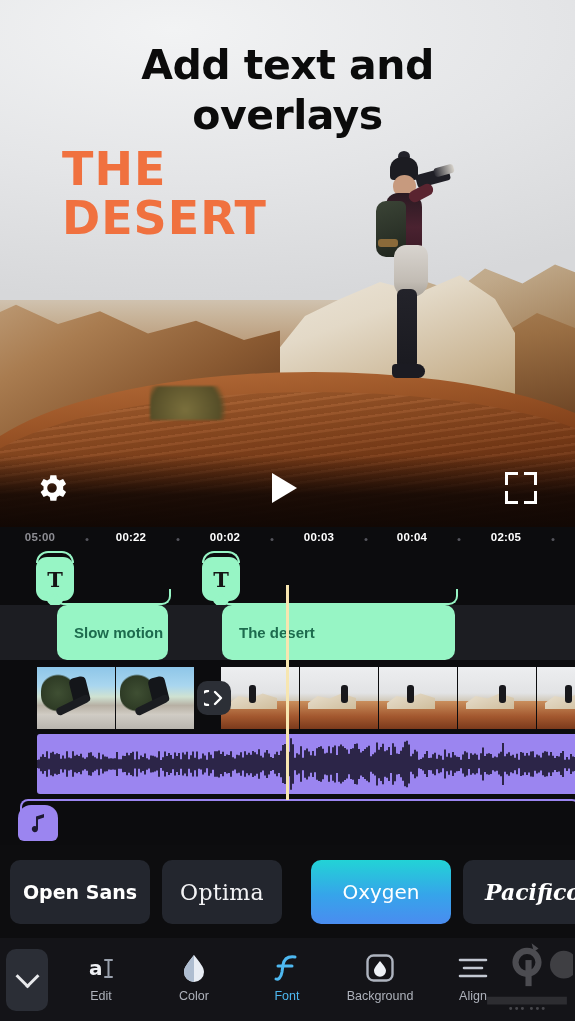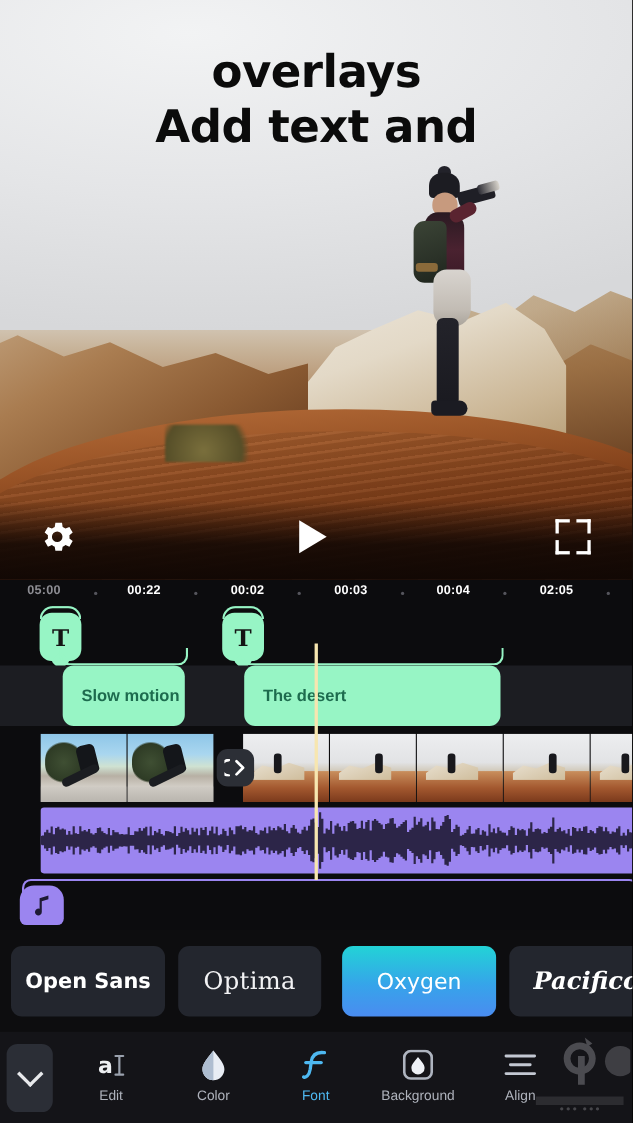--- a/index.html
+++ b/index.html
@@ -239,22 +239,26 @@
       <div class="p-pack"></div>
       <div class="p-pack-b"></div>
       <div class="p-jacket"></div>
       <div class="p-leg"></div>
       <div class="p-shoe"></div>
     </div>
 
     <div class="darkbase"></div>
 
     <div class="hl-title">
+        <div>Add text and</div>
         <div>overlays</div>
-        <div>Add text and</div>
+      </div>
+    <div class="desert-text" style="color: rgb(240, 113, 63);">
+        <div>THE</div>
+        <div>DESERT</div>
       </div>
 
     <div class="pv-controls">
       <div class="gear-btn">
         <svg viewBox="0 0 24 24" width="36" height="36">
           <path fill="#ffffff" d="M19.4 13a7.6 7.6 0 0 0 0-2l2-1.6-2-3.4-2.4 1a7.5 7.5 0 0 0-1.7-1l-.4-2.5h-4l-.4 2.5c-.6.2-1.2.6-1.7 1l-2.4-1-2 3.4 2 1.6a7.6 7.6 0 0 0 0 2l-2 1.6 2 3.4 2.4-1c.5.4 1.1.8 1.7 1l.4 2.5h4l.4-2.5c.6-.2 1.2-.6 1.7-1l2.4 1 2-3.4-2-1.6zM12 15.2A3.2 3.2 0 1 1 12 8.8a3.2 3.2 0 0 1 0 6.4z"></path>
         </svg>
       </div>
       <div class="play-btn">
         <div class="play-tri"></div>
@@ -363,21 +367,21 @@
           <path d="M4 1 A7 7 0 0 0 4 15" stroke="#fff" stroke-width="2.4" fill="none" stroke-linecap="round"></path>
           <path d="M11 2 L17 8 L11 14" stroke="#fff" stroke-width="2.4" fill="none" stroke-linecap="round" stroke-linejoin="round"></path>
         </svg>
       </div>
     </div>
 
   <div class="fontstrip" id="fontstrip">
       <div class="fbtn" style="left: 10px; width: 140px;">
         <span class="f-open">Open Sans</span>
       </div>
-      <div class="fbtn" style="left: 162px; width: 130px;">
+      <div class="fbtn" style="left: 162px; width: 120px;">
         <span class="f-optima">Optima</span>
       </div>
       <div class="fbtn sel" style="left: 311px; width: 140px;">
         <span class="f-oxy">Oxygen</span>
       </div>
       <div class="fbtn" style="left: 463px; width: 140px;">
         <span class="f-paci">Pacifico</span>
       </div>
     </div>
 

